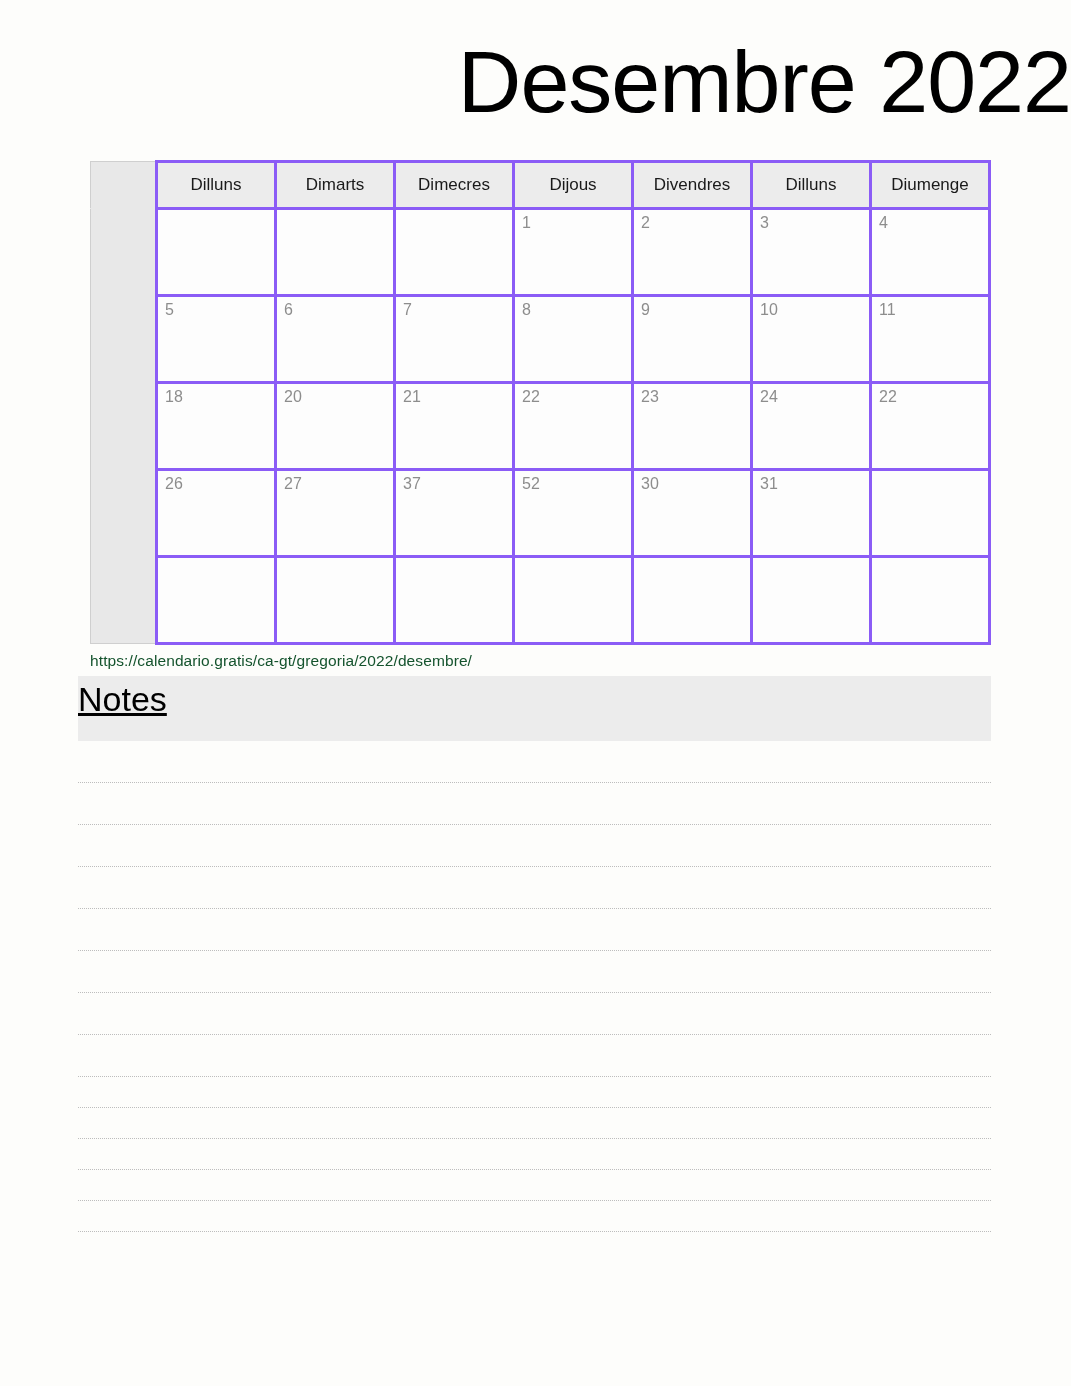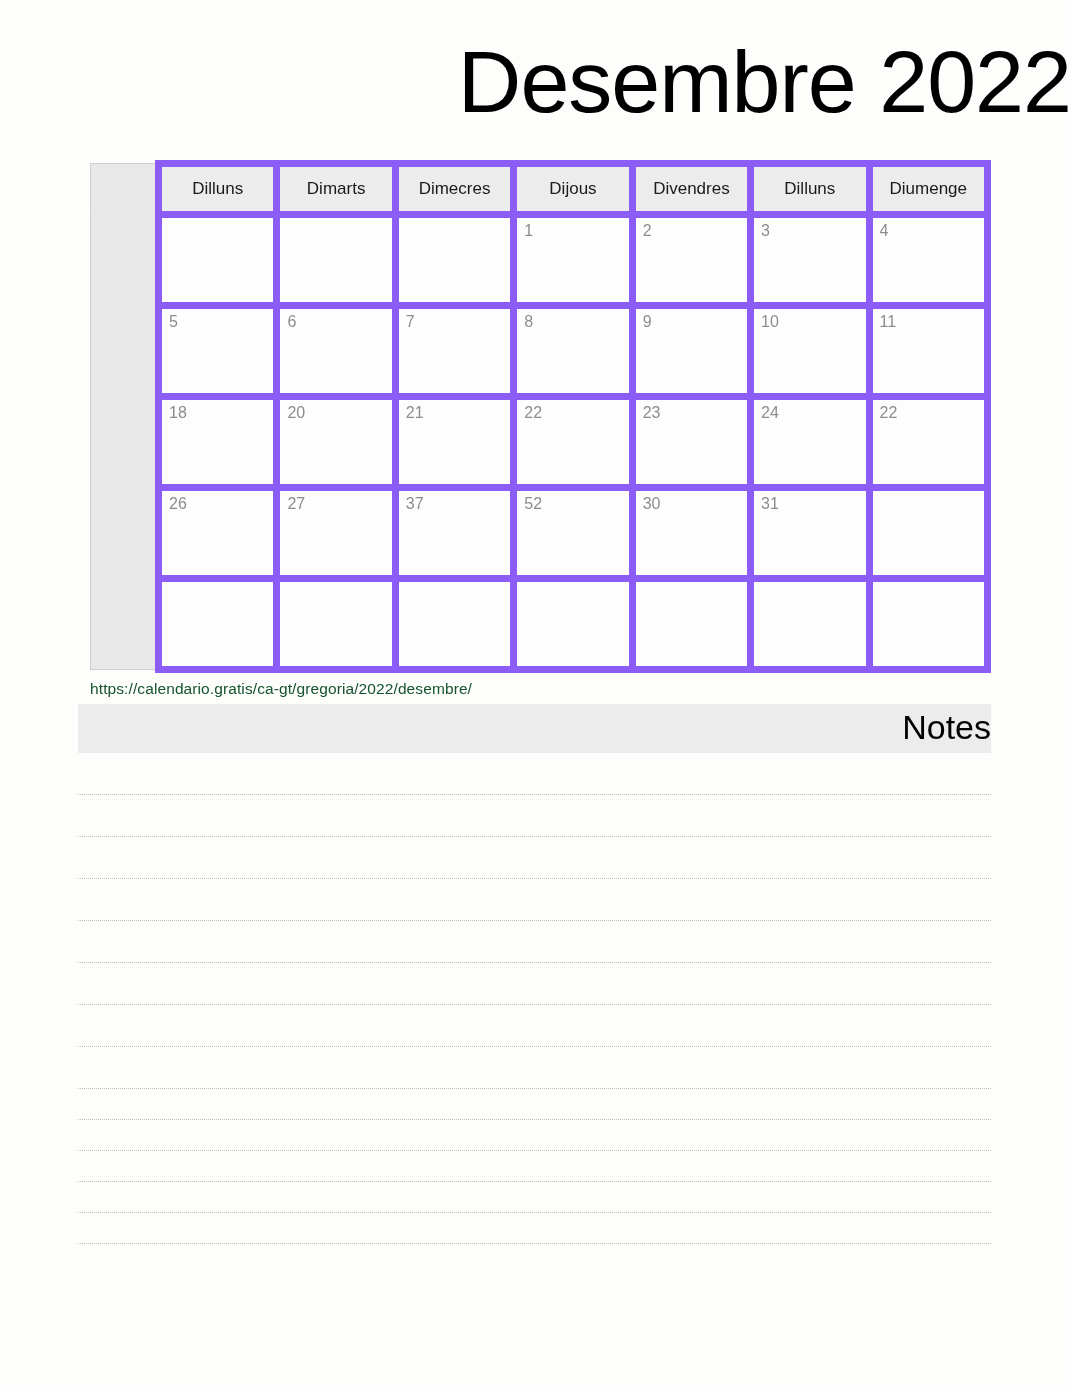--- a/index.html
+++ b/index.html
@@ -39,21 +39,21 @@
   .calendar-wrap {
     margin: 34px 0 0 0;
     padding: 0 80px 0 90px;
   }
   table.calendar {
     width: 100%;
     border-collapse: collapse;
     table-layout: fixed;
   }
   table.calendar td, table.calendar th {
-    border: 7px solid #8b5cf6;
+    border: 3px solid #8b5cf6;
     padding: 0;
   }
   .wk-col {
     width: 64px;
     background: #e8e8e8;
     border-right: 1px solid #cfcfcf;
   }
   thead th.dow {
     background: #ececec;
     font-size: 17px;
@@ -100,26 +100,27 @@
     letter-spacing: 0.1px;
   }
 
   
   .notes-wrap {
     margin: 6px 0 0 0;
     padding: 0 80px 0 78px;
   }
   .notes-header {
     background: #ececec;
-    text-align: right;
+    text-align: left;
     font-size: 34px;
     font-weight: 400;
-    padding: 6px 0 9px 0;
+    padding: 6px 0 25px 0;
     color: #000;
     line-height: 1;
+    text-decoration: underline;
   }
   .notes-lines {
     margin-top: 0;
   }
   .note-line {
     height: 41px;
     border-bottom: 1px dotted #bdbdbd;
   }
   .note-line.tight {
     height: 30px;

